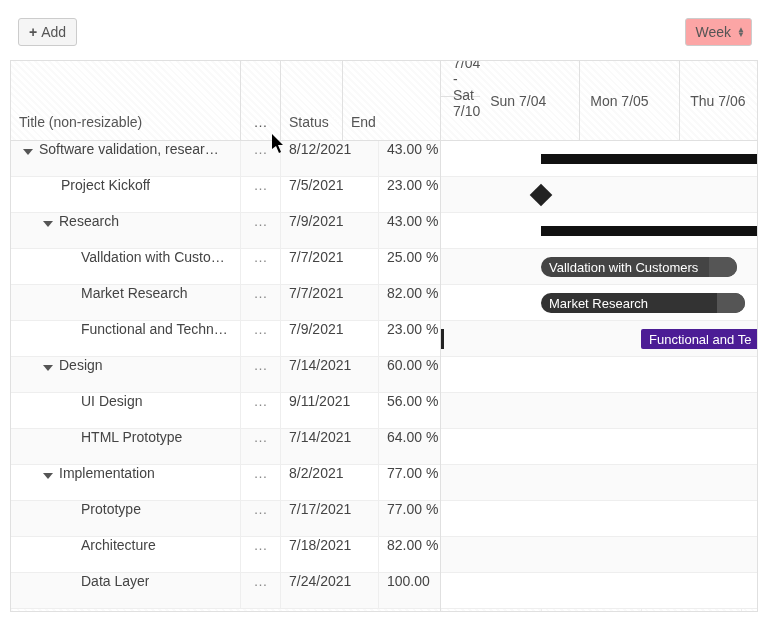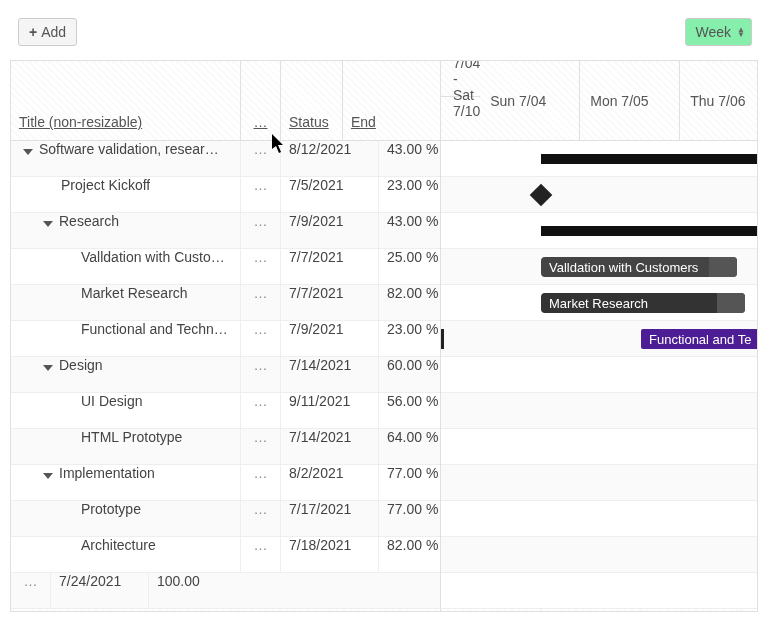--- a/index.html
+++ b/index.html
@@ -33,21 +33,21 @@
     display: inline-flex;
     align-items: center;
     gap: 4px;
   }
   .btn .plus {
     font-weight: bold;
   }
   .select-wrap {
     display: inline-flex;
     align-items: center;
-    background: #86efac;
+    background: #fca5a5;
     border: 1px solid #ccc;
     border-radius: 3px;
     padding: 5px 6px 5px 10px;
     font-size: 14px;
     color: #555;
     cursor: pointer;
     gap: 6px;
   }
   .select-arrows {
     display: flex;
@@ -89,21 +89,20 @@
     border-bottom: 1px solid #e0e0e0;
   }
   .grid-header .col {
     display: flex;
     align-items: flex-end;
     padding: 0 8px 10px 8px;
     color: #555;
     border-right: 1px solid #e0e0e0;
     white-space: nowrap;
     overflow: hidden;
-    text-decoration: underline;
   }
   .col-title { width: 230px; flex: 0 0 230px; padding-left: 12px;}
   .col-ell { width: 40px; flex: 0 0 40px; justify-content: center; padding: 0 0 10px 0;}
   .col-end { width: 98px; flex: 0 0 98px; }
   .col-status { width: 62px; flex: 0 0 62px; border-right: none;}
   .grid-body {
     flex: 1;
     overflow: hidden;
   }
   .grid-row {
@@ -203,21 +202,21 @@
     position: absolute;
     top: 0; bottom: 0;
     width: 1px;
     background: #eee;
   }
   .bar {
     position: absolute;
     height: 20px;
     top: 8px;
     background: #222;
-    border-radius: 4px;
+    border-radius: 10px;
     color: #fff;
     font-size: 13px;
     display: flex;
     align-items: center;
     padding: 0 8px;
     white-space: nowrap;
     overflow: hidden;
   }
   .bar.summary {
     height: 10px;
@@ -402,20 +401,25 @@
               <div class="cell col-title indent-2">
                 <div class="title-flex">
                   <span class="title-text">Architecture</span>
                 </div>
               </div>
               <div class="cell col-ell">…</div>
               <div class="cell col-end">7/18/2021</div>
               <div class="cell col-status">82.00 %</div>
             </div>
             <div class="grid-row">
+              <div class="cell col-title indent-2">
+                <div class="title-flex">
+                  <span class="title-text">Data Layer</span>
+                </div>
+              </div>
               <div class="cell col-ell">…</div>
               <div class="cell col-end">7/24/2021</div>
               <div class="cell col-status">100.00</div>
             </div>
           </div>
       </div>
 
       <div class="chart-pane">
         <div class="chart-header">
           <div class="chart-header-top">Sun 7/04 - Sat 7/10</div>

